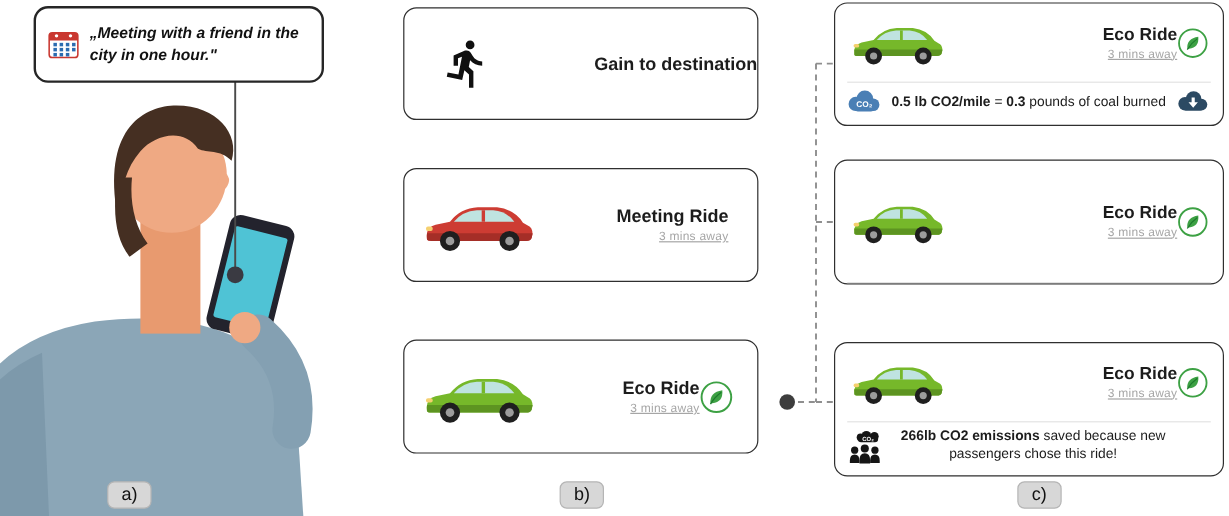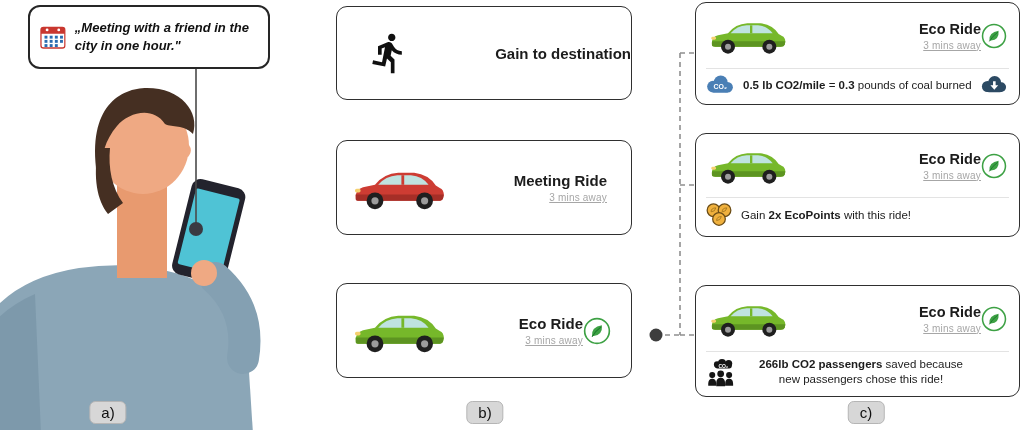--- a/index.html
+++ b/index.html
@@ -237,45 +237,39 @@
       </svg>
     <div class="center-block">
       <div class="ride-title">Eco Ride</div>
       <div class="ride-sub">3 mins away</div>
     </div>
     <svg width="26" height="26">
         <use href="#sym-leaf"></use>
       </svg>
   </div>
   <div class="c-divider"></div>
-  <div class="c-info">
-    <svg width="30" height="26">
-        <use href="#sym-coins"></use>
-      </svg>
-    <span class="info-text"><span>Gain </span><b>2x EcoPoints</b><span> with this ride!</span></span>
-  </div>
 </div>
 
 <div class="card c-card" style="left:695px;top:285px;width:325px;height:112px;">
   <div class="c-top">
     <svg class="green-car" width="80" height="44">
         <use href="#sym-car"></use>
       </svg>
     <div class="center-block">
       <div class="ride-title">Eco Ride</div>
       <div class="ride-sub">3 mins away</div>
     </div>
     <svg width="26" height="26">
         <use href="#sym-leaf"></use>
       </svg>
   </div>
   <div class="c-divider"></div>
   <div class="c-info">
     <svg width="36" height="32">
         <use href="#sym-people"></use>
       </svg>
-    <span class="info-text wrap"><b>266lb CO2 passengers</b><span> saved because new passengers chose this ride!</span></span>
+    <span class="info-text wrap"><b>266lb CO2 emissions</b><span> saved because new passengers chose this ride!</span></span>
   </div>
 </div>
 
 <div class="panel-label" style="left:108px;">a)</div>
 <div class="panel-label" style="left:485px;">b)</div>
 <div class="panel-label" style="left:866px;">c)</div>
 
 </body></html>

